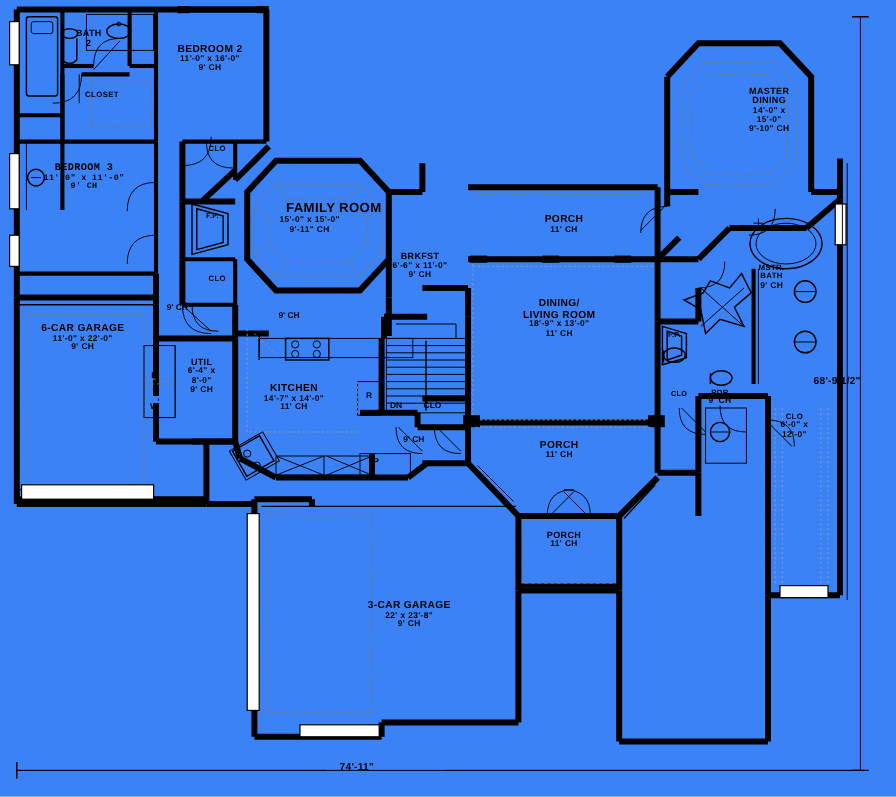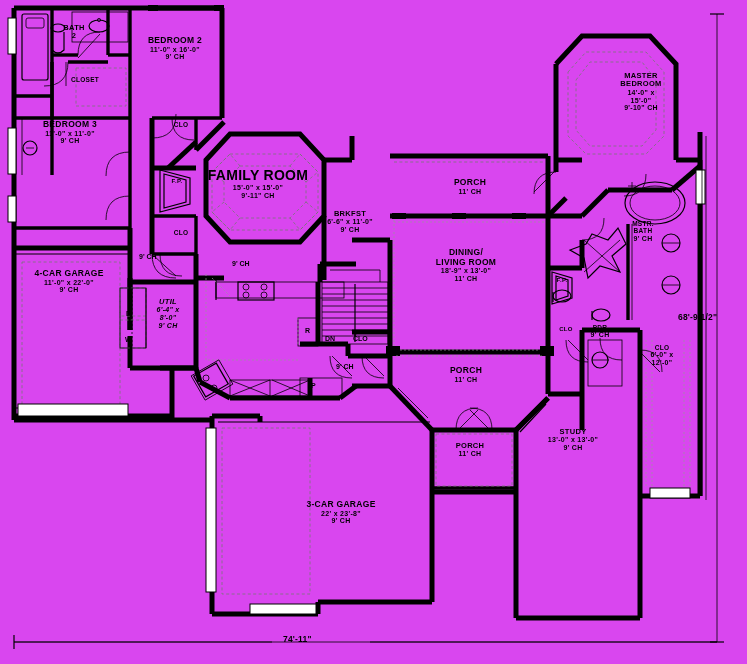--- a/index.html
+++ b/index.html
@@ -1,25 +1,25 @@
 <!DOCTYPE html>
 <html><head>
 <meta charset="utf-8">
 <style>
   html,body{margin:0;padding:0;background:#ffffff;}
   body{width:747px;height:664px;font-family:"Liberation Sans",sans-serif;color:#000;}
-  #plan{position:relative;width:747px;height:664px;overflow:hidden;background:#d946ef;}
+  #plan{position:relative;width:747px;height:664px;overflow:hidden;background:#3b82f6;}
   svg#floor{position:absolute;left:0;top:0;width:747px;height:664px;}
   .lbl{position:absolute;text-align:center;line-height:1.12;color:#000;
        font-family:"Liberation Sans",sans-serif;font-weight:700;letter-spacing:.3px;
        white-space:nowrap;pointer-events:none;}
   .lbl .n{display:block;font-size:8.5px;}
   .lbl .d{display:block;font-size:7px;font-weight:700;}
   .lbl .c{display:block;font-size:7px;font-weight:700;}
-  .big .n{font-size:14px;}
+  .big .n{font-size:11px;text-align:right;}
   .sm .n{font-size:7.5px;}
   .xs .n{font-size:6.5px;}
   .tiny .n{font-size:6px;}
   .ch{position:absolute;font-size:7px;font-weight:700;white-space:nowrap;}
   .dimtxt{position:absolute;font-size:8.5px;font-weight:700;white-space:nowrap;letter-spacing:.2px;}
 </style>
 </head>
 <body>
 
 <div id="plan">
@@ -376,21 +376,21 @@
   <div class="lbl xs" style="left:55px;top:76px;width:60px;">
     <span class="n">CLOSET</span>
   </div>
 
   <div class="lbl" style="left:125px;top:36px;width:100px;">
     <span class="n">BEDROOM 2</span>
     <span class="d">11'-0" x 16'-0"</span>
     <span class="c">9' CH</span>
   </div>
 
-  <div class="lbl" style="left:20px;top:120px;width:100px;">
+  <div class="lbl" style="left:20px;top:136px;width:100px;font-family:Liberation Mono, monospace;">
     <span class="n">BEDROOM 3</span>
     <span class="d">11'-0" x 11'-0"</span>
     <span class="c">9' CH</span>
   </div>
 
   <div class="lbl xs" style="left:156px;top:121px;width:50px;">
     <span class="n">CLO</span>
   </div>
 
   <div class="lbl xs" style="left:156px;top:229px;width:50px;">
@@ -402,21 +402,21 @@
   </div>
 
   <div class="lbl big" style="left:198px;top:168px;width:120px;">
     <span class="n">FAMILY  ROOM</span>
     <span class="d">15'-0" x 15'-0"</span>
     <span class="c">9'-11" CH</span>
   </div>
 
   <div class="lbl sm" style="left:591px;top:72px;width:100px;">
     <span class="n">MASTER</span>
-    <span class="n">BEDROOM</span>
+    <span class="n">DINING</span>
     <span class="d">14'-0" x</span>
     <span class="d">15'-0"</span>
     <span class="c">9'-10" CH</span>
   </div>
 
   <div class="lbl" style="left:430px;top:178px;width:80px;">
     <span class="n">PORCH</span>
     <span class="c">11' CH</span>
   </div>
 
@@ -433,32 +433,37 @@
     <span class="c">11' CH</span>
   </div>
 
   <div class="lbl xs" style="left:616px;top:220px;width:54px;">
     <span class="n">MSTR.</span>
     <span class="n">BATH</span>
     <span class="c">9' CH</span>
   </div>
 
   <div class="lbl" style="left:14px;top:269px;width:110px;">
-    <span class="n">4-CAR  GARAGE</span>
+    <span class="n">6-CAR  GARAGE</span>
     <span class="d">11'-0" x 22'-0"</span>
     <span class="c">9' CH</span>
   </div>
 
-  <div class="lbl sm" style="left:142px;top:298px;width:52px;font-style:italic;">
+  <div class="lbl sm" style="left:142px;top:298px;width:52px;">
     <span class="n">UTIL</span>
     <span class="d">6'-4" x</span>
     <span class="d">8'-0"</span>
     <span class="c">9' CH</span>
   </div>
 
+  <div class="lbl" style="left:195px;top:319px;width:100px;">
+    <span class="n">KITCHEN</span>
+    <span class="d">14'-7" x 14'-0"</span>
+    <span class="c">11' CH</span>
+  </div>
 
   <div class="lbl tiny" style="left:544px;top:277px;width:36px;">
     <span class="n">F.P.</span>
   </div>
 
   <div class="lbl tiny" style="left:548px;top:326px;width:36px;">
     <span class="n">CLO</span>
   </div>
 
   <div class="lbl xs" style="left:578px;top:324px;width:44px;">
@@ -475,25 +480,20 @@
   <div class="lbl" style="left:426px;top:366px;width:80px;">
     <span class="n">PORCH</span>
     <span class="c">11' CH</span>
   </div>
 
   <div class="lbl sm" style="left:434px;top:442px;width:72px;">
     <span class="n">PORCH</span>
     <span class="c">11' CH</span>
   </div>
 
-  <div class="lbl sm" style="left:525px;top:428px;width:96px;">
-    <span class="n">STUDY</span>
-    <span class="d">13'-0" x 13'-0"</span>
-    <span class="c">9' CH</span>
-  </div>
 
   <div class="lbl" style="left:286px;top:500px;width:110px;">
     <span class="n">3-CAR  GARAGE</span>
     <span class="d">22' x 23'-8"</span>
     <span class="c">9' CH</span>
   </div>
 
   <div class="ch" style="left:126px;top:310px;">D</div>
   <div class="ch" style="left:125px;top:336px;">W</div>
   <div class="ch" style="left:305px;top:327px;">R</div>

